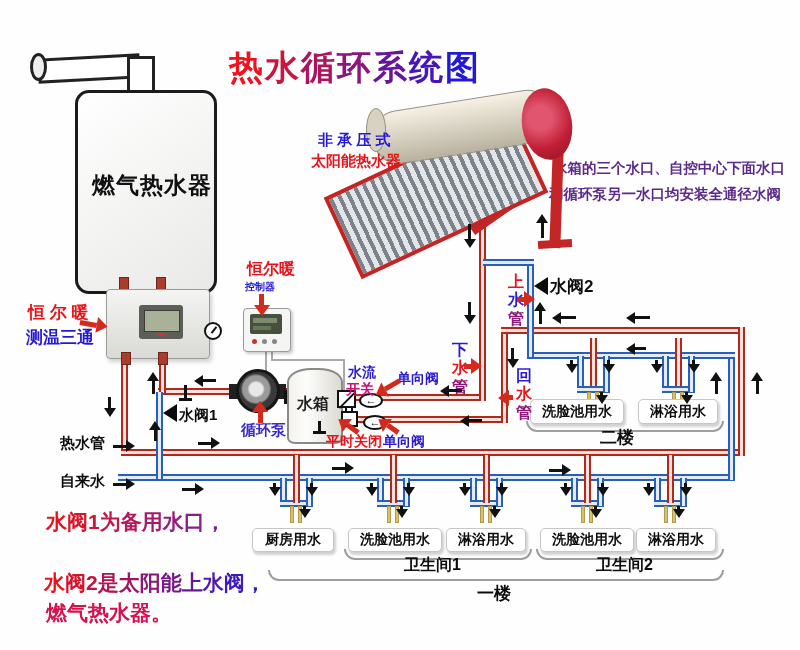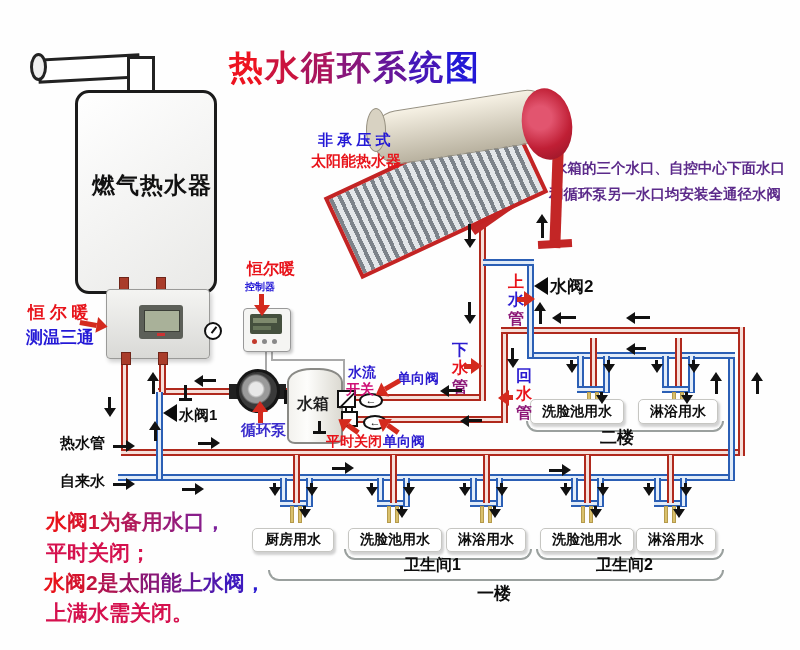--- a/index.html
+++ b/index.html
@@ -185,23 +185,22 @@
     <span>淋浴用水</span>
     </div>
   <div class="brk" style="left:344px;top:549px;width:184px;"></div>
   <div class="t" style="left:404px;top:556px;font-size:16px;color:#0d0d0d;z-index:6;">卫生间1</div>
   <div class="brk" style="left:536px;top:549px;width:184px;"></div>
   <div class="t" style="left:596px;top:556px;font-size:16px;color:#0d0d0d;z-index:6;">卫生间2</div>
   <div class="brk" style="left:268px;top:570px;width:452px;"></div>
   <div class="t" style="left:477px;top:584px;font-size:17px;color:#0d0d0d;z-index:6;">一楼</div>
 
   <div class="t grad" style="left:46px;top:510px;font-size:21px;"><span style="color: rgb(232, 19, 26);">水</span><span style="color: rgb(218, 21, 42);">阀</span><span style="color: rgb(205, 22, 58);">1</span><span style="color: rgb(191, 24, 74);">为</span><span style="color: rgb(178, 25, 90);">备</span><span style="color: rgb(164, 27, 106);">用</span><span style="color: rgb(150, 28, 122);">水</span><span style="color: rgb(137, 30, 138);">口</span><span style="color: rgb(123, 31, 154);">，</span></div>
-  <div class="t" style="left:46px;top:541px;font-size:21px;color:#d5114e;">平时关闭；</div>
   <div class="t grad" style="left:44px;top:571px;font-size:21px;"><span style="color: rgb(232, 19, 26);">水</span><span style="color: rgb(213, 20, 44);">阀</span><span style="color: rgb(194, 21, 62);">2</span><span style="color: rgb(175, 21, 81);">是</span><span style="color: rgb(156, 22, 99);">太</span><span style="color: rgb(138, 23, 117);">阳</span><span style="color: rgb(119, 24, 135);">能</span><span style="color: rgb(100, 25, 153);">上</span><span style="color: rgb(81, 25, 172);">水</span><span style="color: rgb(62, 26, 190);">阀</span><span style="color: rgb(43, 27, 208);">，</span></div>
-  <div class="t" style="left:46px;top:601px;font-size:21px;color:#d5114e;">上满水需关闭。</div>
+  <div class="t" style="left:46px;top:601px;font-size:21px;color:#d5114e;">燃气热水器。</div>
 
   <div class="fit" style="left:184px;top:385px;width:3px;height:14px;"></div>
   <div class="fit" style="left:179px;top:398px;width:13px;height:3px;"></div>
   <div class="fit" style="left:284px;top:390px;width:3px;height:14px;"></div>
   <div class="fit" style="left:318px;top:421px;width:3px;height:12px;"></div>
   <div class="fit" style="left:313px;top:431px;width:13px;height:3px;"></div>
 <div class="pr pv" style="left: 121px; top: 360px; height: 96px;"></div>
     <div class="pr ph" style="left: 121px; top: 449px; width: 624px;"></div>
     <div class="pr ph" style="left: 158px; top: 388px; width: 132px;"></div>
     <div class="pr pv" style="left: 159px; top: 360px; height: 33px;"></div>

